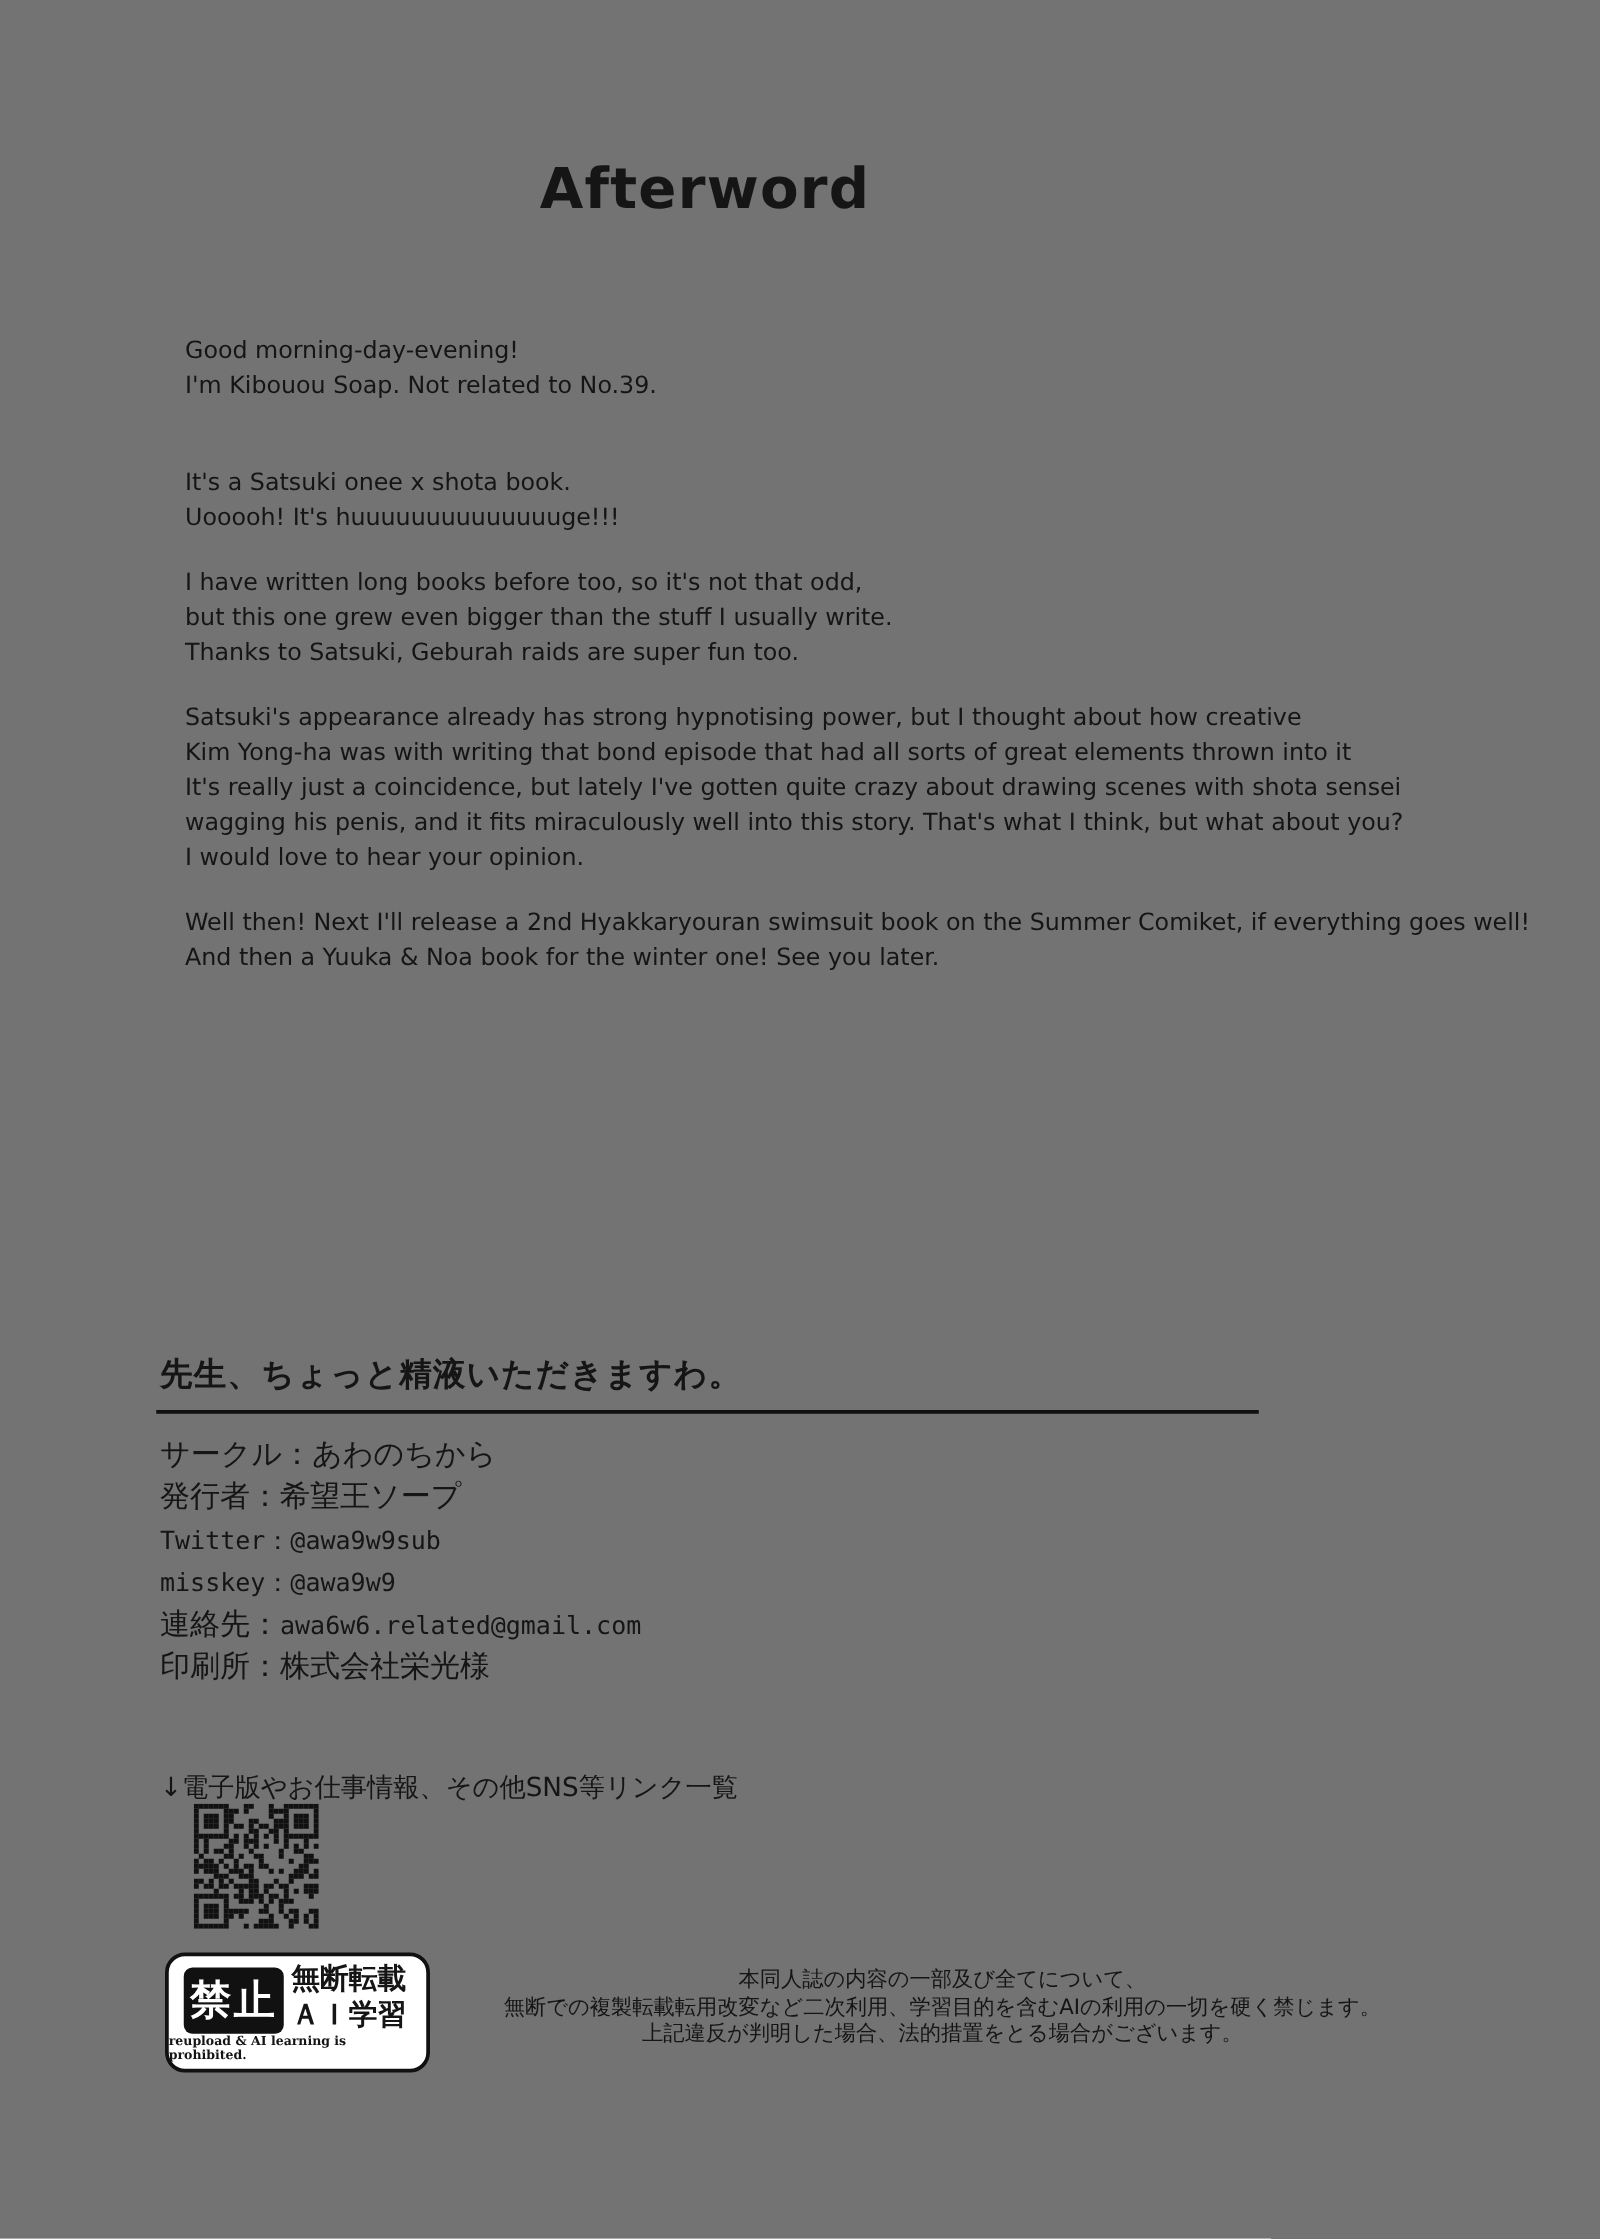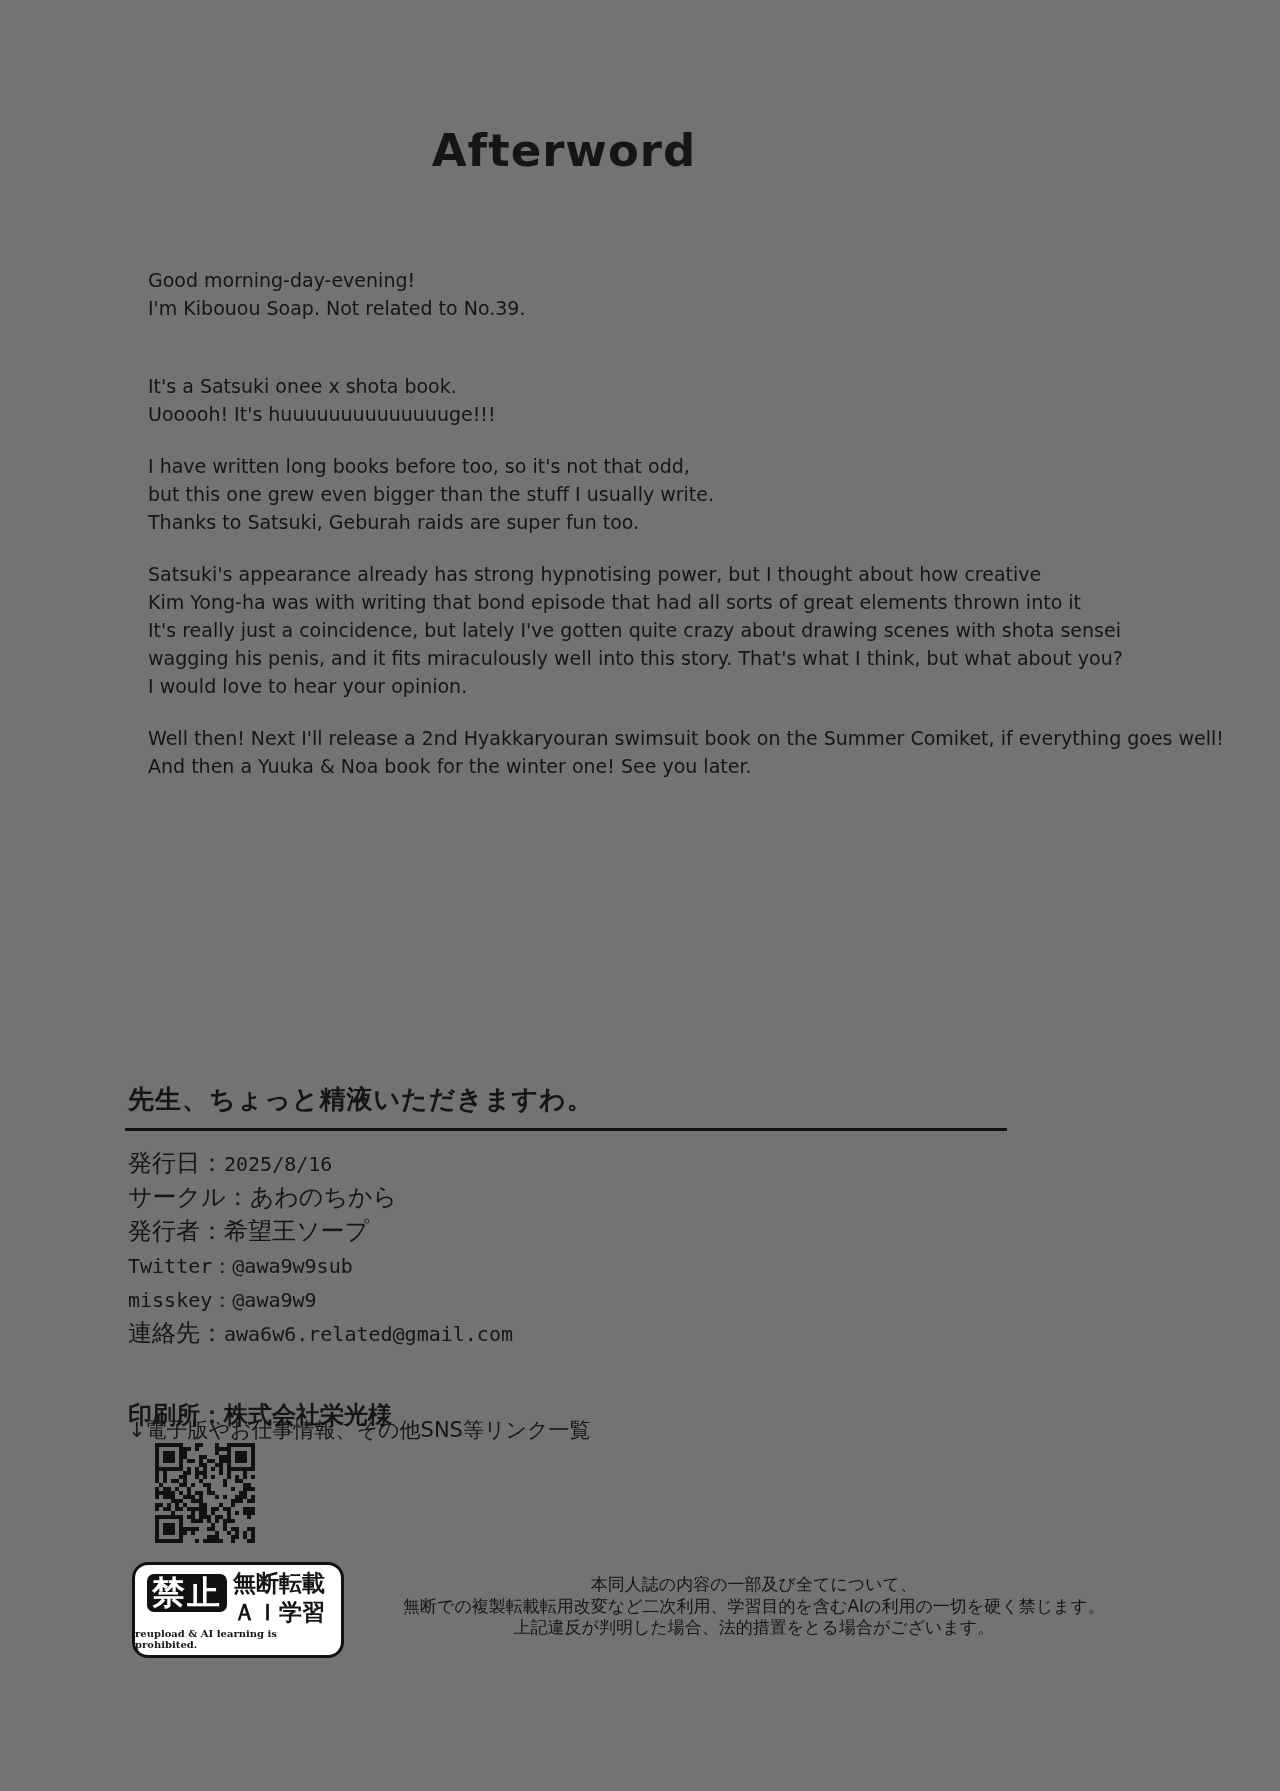--- a/index.html
+++ b/index.html
@@ -17,29 +17,29 @@
   .para { margin:0 0 24px 0; white-space:pre-line; }
   .para-first { margin-bottom:50px; }
   .book-title {
     position:absolute; left:128px; top:1082px; font-size:26px; font-weight:bold;
     letter-spacing:1px;
   }
   .rule { position:absolute; left:125px; top:1128px; width:882px; height:3px; background:#111; }
   .colophon { position:absolute; left:128px; top:1146px; font-size:24px; line-height:34px; }
   .credit-row { height:34px; white-space:nowrap; }
   .mono { font-family:"DejaVu Sans Mono", monospace; font-size:20px; }
-  .bold { font-weight:bold;margin-top:48px; }
+  .bold { font-weight:normal; }
   .links-note { position:absolute; left:128px; top:1391px; font-size:21px;margin-top:25px; }
   .qr { position:absolute; left:155px; top:1443px; width:100px; height:100px; }
   .stamp {
     position:absolute; left:132px; top:1562px; width:212px; height:96px;
     border:3.5px solid #111; border-radius:16px; box-sizing:border-box; background:#fff;
   }
   .stamp-forbidden {
-    position:absolute; left:12px; top:9px; width:80px; height:38px; background:#111;
+    position:absolute; left:12px; top:9px; width:80px; height:53px; background:#111;
     color:#fff; border-radius:7px; display:flex; align-items:center; justify-content:center;
     font-size:33px; font-weight:bold; letter-spacing:2px;
   }
   .stamp-lines {
     position:absolute; left:98px; top:4px; width:106px; 
     font-size:23px; line-height:29px; font-weight:600; white-space:pre-line;
   }
   .stamp-caption {
     position:absolute; left:0; bottom:5px; width:100%; text-align:left;
     font-size:10px; font-weight:bold; font-family:"DejaVu Serif", serif;
@@ -71,23 +71,20 @@
 wagging his penis, and it fits miraculously well into this story. That's what I think, but what about you?
 I would love to hear your opinion.</div>
     <div class="para">Well then! Next I'll release a 2nd Hyakkaryouran swimsuit book on the Summer Comiket, if everything goes well!
 And then a Yuuka &amp; Noa book for the winter one! See you later.</div>
   </div>
 
   <div class="book-title">先生、ちょっと精液いただきますわ。</div>
   <div class="rule"></div>
 
   <div class="colophon">
-    <div class="credit-row">
-      <span>発行日：</span><span class="mono">2025/8/16</span>
-    </div>
     <div class="credit-row">
       <span>サークル：</span><span>あわのちから</span>
     </div>
     <div class="credit-row">
       <span>発行者：</span><span>希望王ソープ</span>
     </div>
     <div class="credit-row">
       <span class="mono">Twitter：</span><span class="mono">@awa9w9sub</span>
     </div>
     <div class="credit-row">

